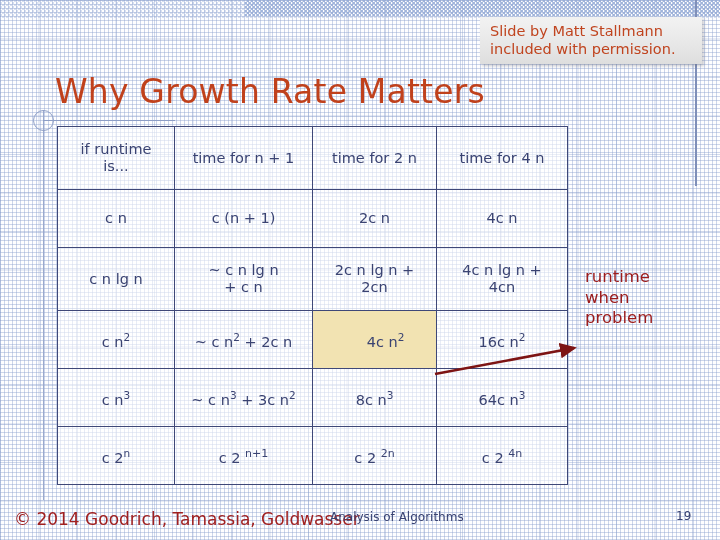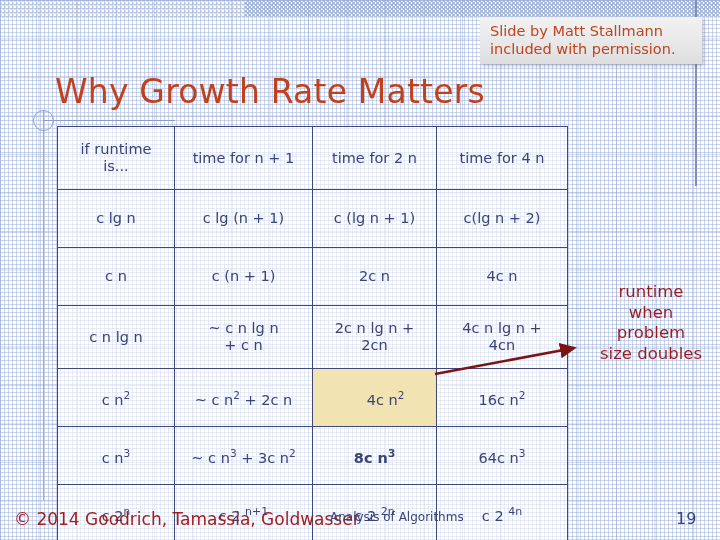--- a/index.html
+++ b/index.html
@@ -157,43 +157,42 @@
   tr.r-1 td, tr.r-2 td { height: 49px; }
   tr.r-3 td { height: 54px; }
   tr.r-4 td, tr.r-5 td { height: 49px; }
   tr.r-6 td { height: 49px; }
 
   td.hilite {
     background: #f2e3b2;
     font-weight: normal;
     padding-left: 24px;
   }
-  td.bolded { font-weight: bold; }
+  td.bolded { font-weight: normal; }
 
   .sup { font-size: 10.5px; vertical-align: super; }
   .sup-wide { font-size: 11px; vertical-align: super; letter-spacing: 0; text-align: right; }
 
   
   .arrow-svg {
     position: absolute;
     left: 432px; top: 334px;
     width: 156px; height: 48px;
     pointer-events: none;
   }
 
   
   .annotation {
     position: absolute;
-    left: 585px; top: 282px;
+    left: 585px; top: 267px;
     width: 132px;
     font-family: "DejaVu Sans", sans-serif;
     font-size: 16.5px;
     line-height: 20.5px;
     color: #9b1c1c;
-    text-align: center;
   }
 
   
   .footer-copy {
     position: absolute;
     left: 14px; top: 509px;
     font-size: 17px;
     color: #a02020;
     font-family: "DejaVu Sans", sans-serif;
     white-space: nowrap;
@@ -202,21 +201,21 @@
     position: absolute;
     left: 330px; top: 510px;
     font-size: 12px;
     color: #3a4372;
     font-family: "DejaVu Sans", sans-serif;
     white-space: nowrap;
   }
   .footer-page {
     position: absolute;
     left: 676px; top: 509px;
-    font-size: 16px;
+    font-size: 12px;
     color: #3a4372;
     font-family: "DejaVu Sans", sans-serif;
   }
 </style>
 </head>
 <body>
 
 <div id="slide">
 
   <div class="grid-overlay"></div>
@@ -246,26 +245,20 @@
       <tr class="r-head">
         <td>
           <span>if runtime</span><br>
           <span>is...</span>
         </td>
         <td>time for n + 1</td>
         <td>time for 2 n</td>
         <td>time for 4 n</td>
       </tr>
 
-      <tr class="r-1">
-        <td>c lg n</td>
-        <td>c lg (n + 1)</td>
-        <td>c (lg n + 1)</td>
-        <td>c(lg n + 2)</td>
-      </tr>
 
       <tr class="r-2">
         <td>c n</td>
         <td>c (n + 1)</td>
         <td>2c n</td>
         <td>4c n</td>
       </tr>
 
       <tr class="r-3">
         <td>c n lg n</td>
@@ -336,20 +329,19 @@
         <path d="M0,0 L6.5,3 L0,6 z" fill="#7d1414"></path>
       </marker>
     </defs>
     <line x1="3" y1="40" x2="142" y2="14" stroke="#7d1414" stroke-width="2.6" marker-end="url(#ah)"></line>
   </svg>
 
   <div class="annotation">
     <div>runtime</div>
     <div>when</div>
     <div>problem</div>
-    <div>size doubles</div>
   </div>
 
   <div class="footer-copy">© 2014 Goodrich, Tamassia, Goldwasser</div>
   <div class="footer-center">Analysis of Algorithms</div>
   <div class="footer-page">19</div>
 
 </div>
 
 </body></html>

